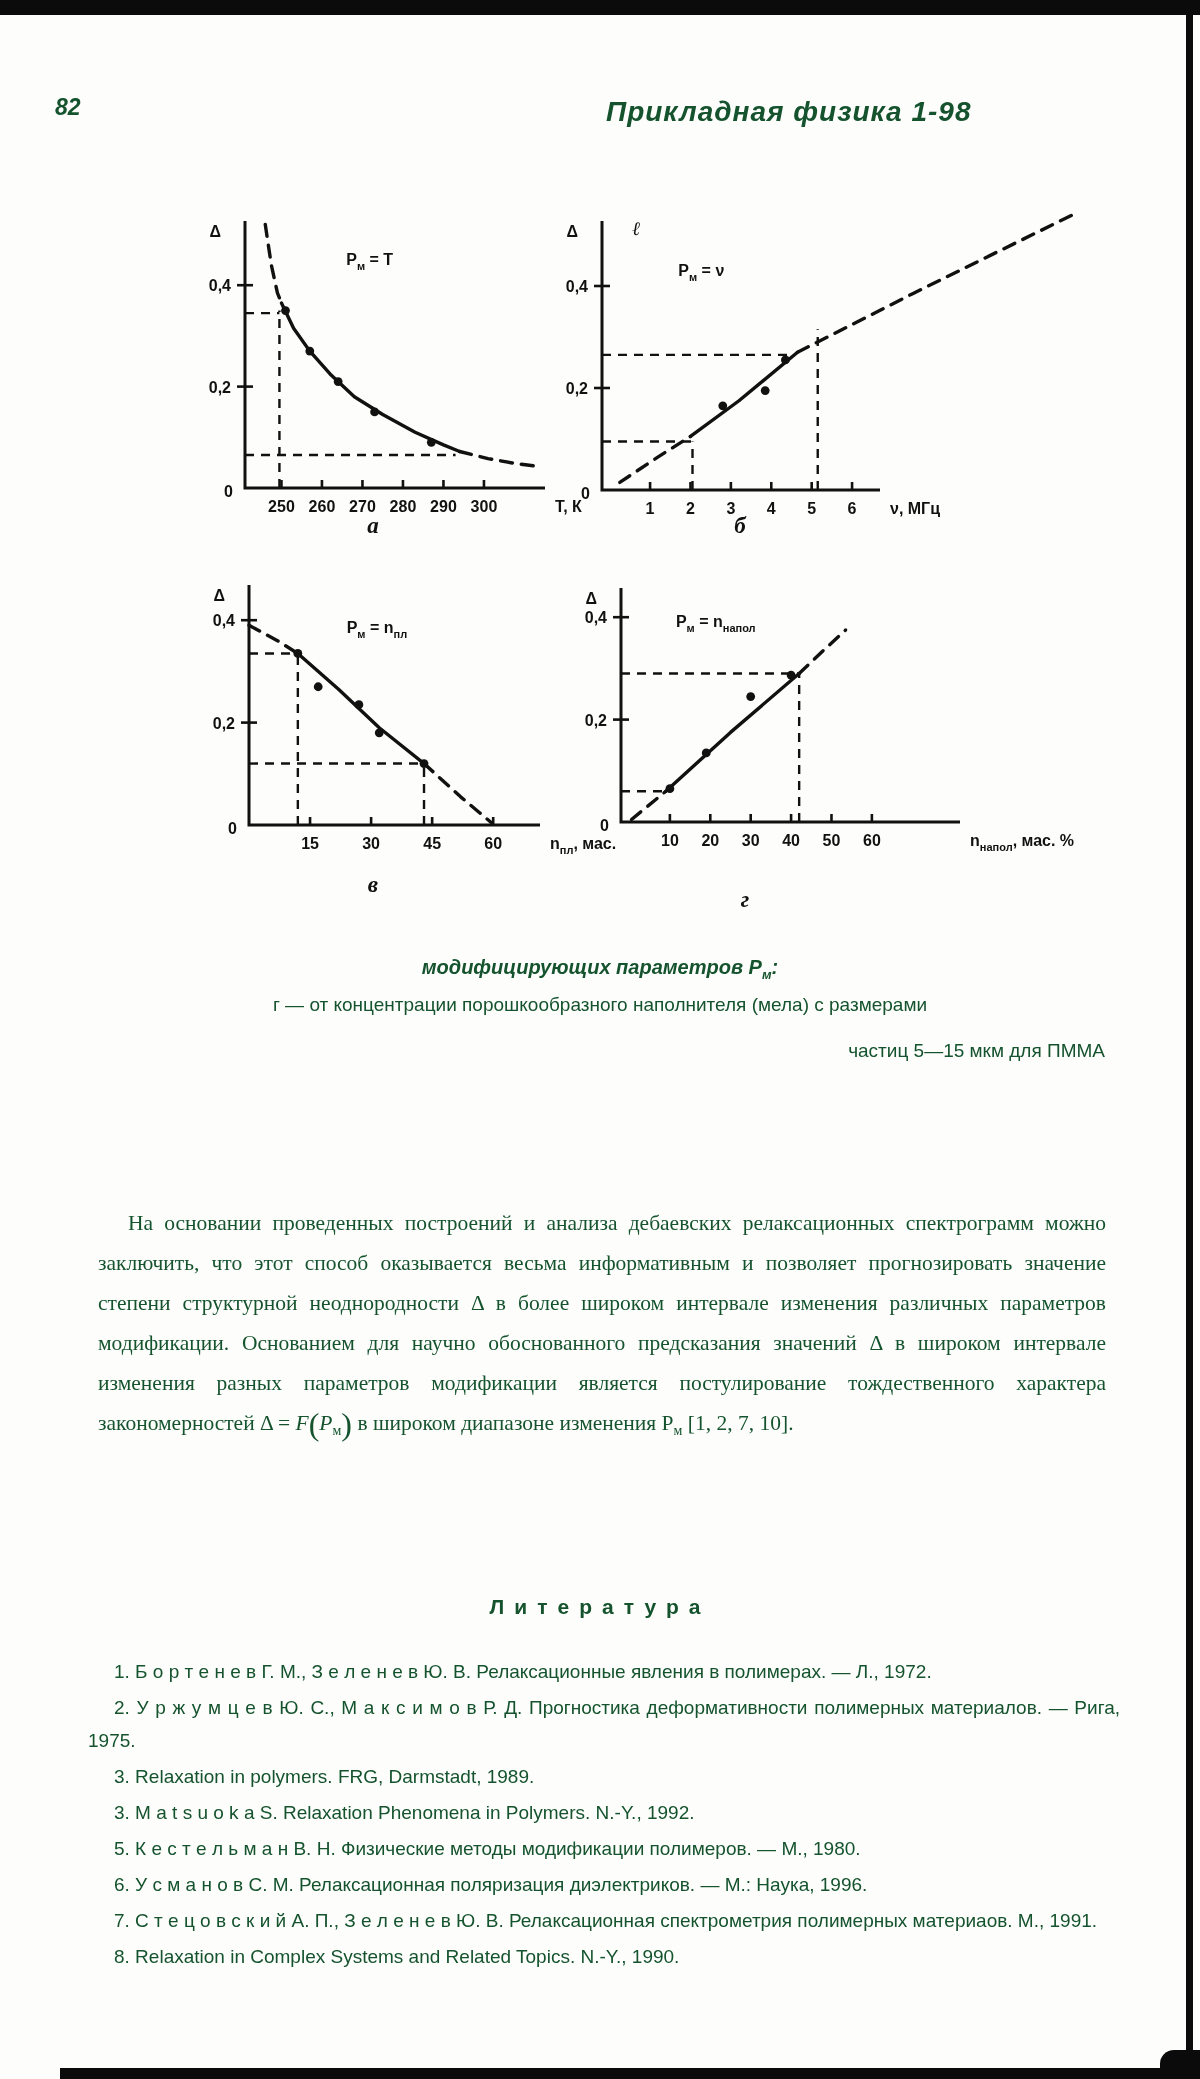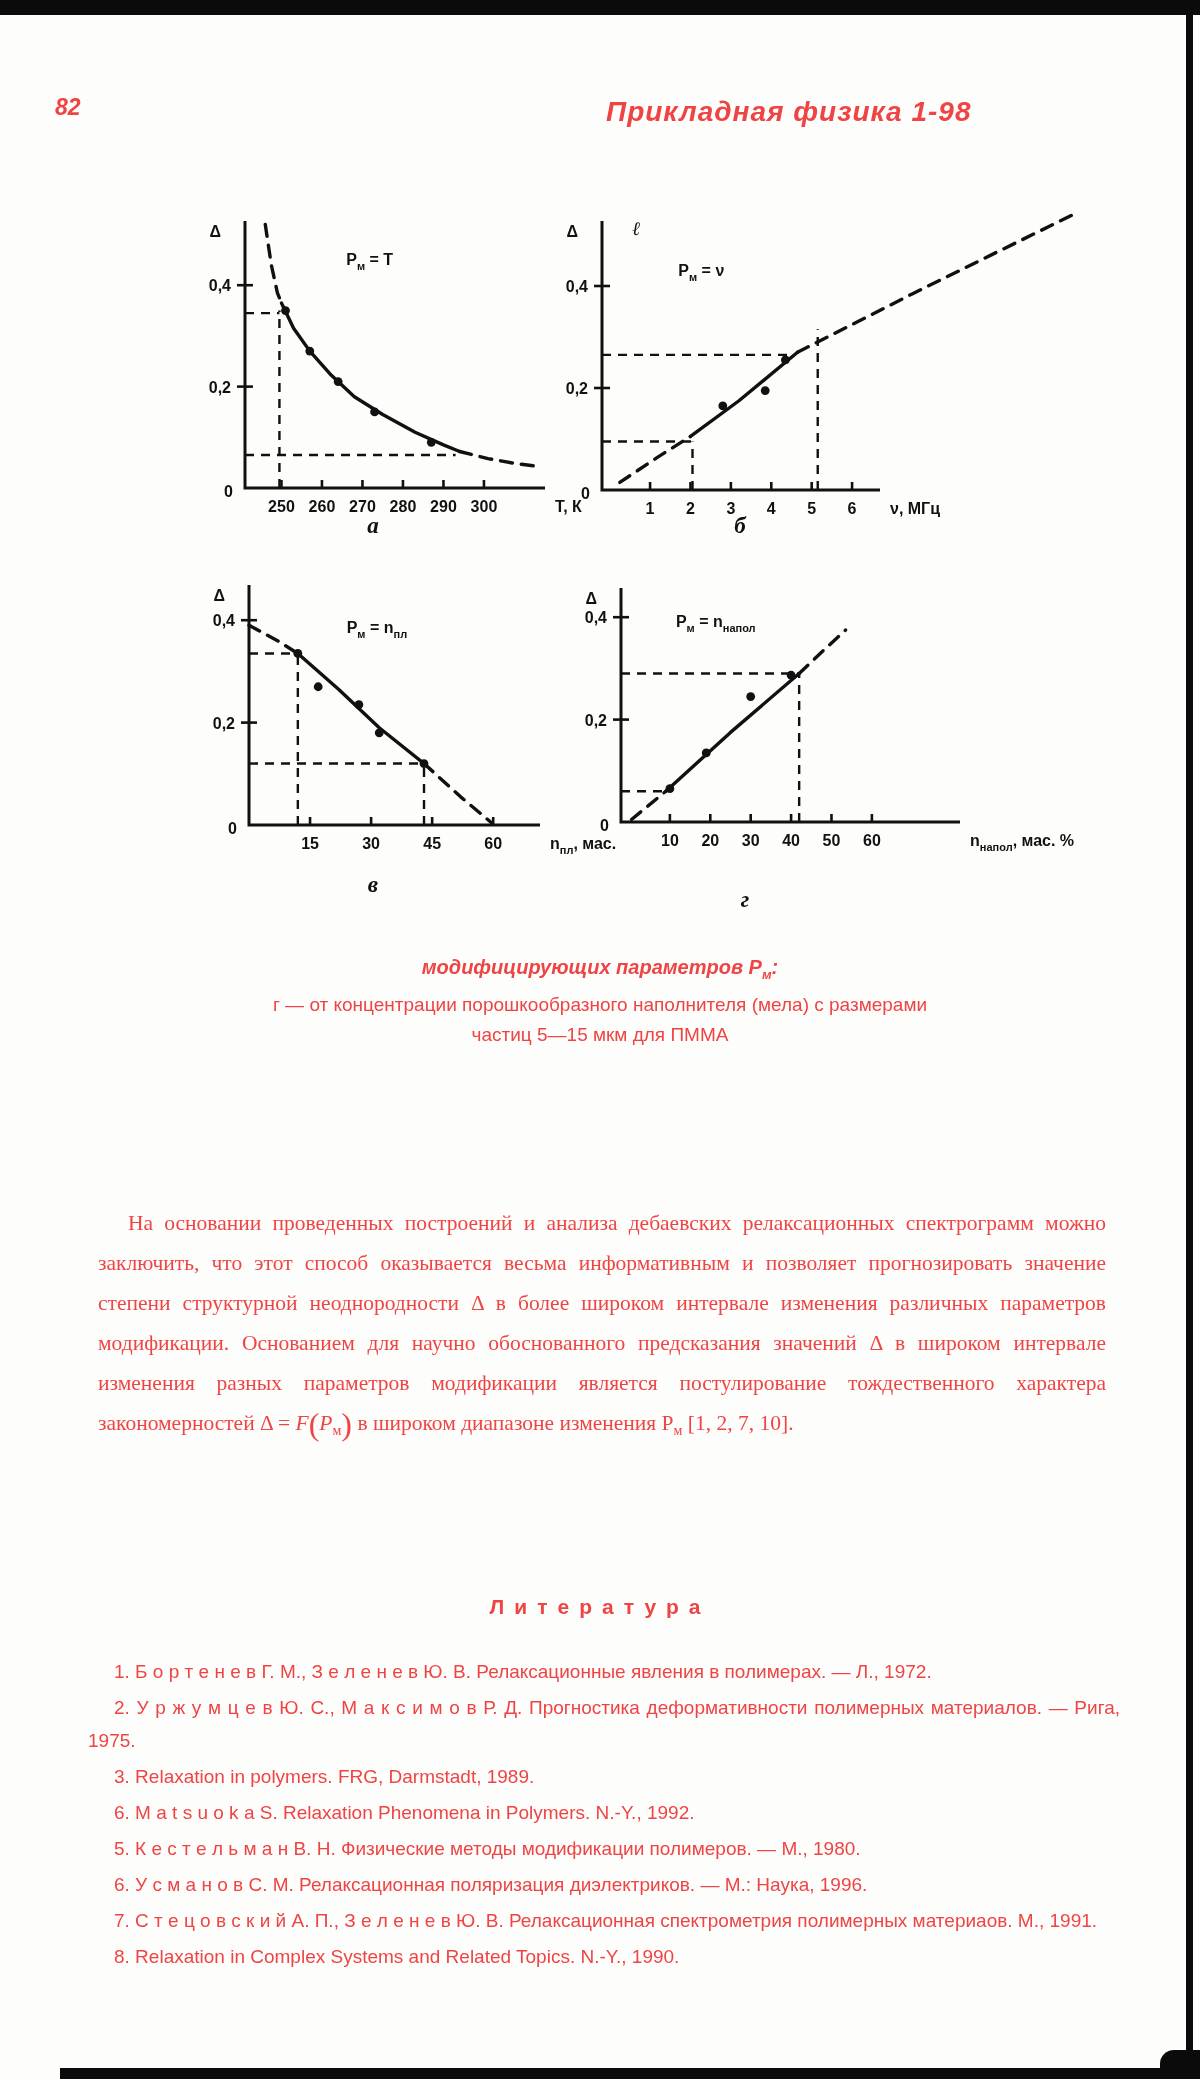--- a/index.html
+++ b/index.html
@@ -1,17 +1,17 @@
 <!DOCTYPE html>
 <html><head>
 <meta charset="utf-8">
 <style>
   html,body{margin:0;padding:0;background:#e8e8e8;}
   .page{position:relative;width:1200px;height:2079px;background:#fdfdfb;overflow:hidden;
-        font-family:"Liberation Sans",sans-serif;color:#ef4444;}
+        font-family:"Liberation Sans",sans-serif;color:#14532d;}
   .scan-bar-top{position:absolute;left:0;top:0;width:1200px;height:15px;background:#0b0b0b;}
   .scan-line-right{position:absolute;left:1186px;top:0;width:7px;height:2079px;background:#0b0b0b;}
   .scan-bar-bottom{position:absolute;left:60px;top:2068px;width:1140px;height:11px;background:#0b0b0b;}
   .scan-corner{position:absolute;left:1160px;top:2050px;width:40px;height:29px;background:#0b0b0b;border-radius:14px 0 0 0;}
 
   .page-number{position:absolute;left:55px;top:94px;font-size:23px;font-weight:bold;font-style:italic;}
   .journal-title{position:absolute;left:606px;top:96px;font-size:28px;font-weight:bold;font-style:italic;letter-spacing:1px;}
 
   svg.chart{position:absolute;}
   .ctick{font-family:"Liberation Sans",sans-serif;font-weight:bold;font-size:16px;fill:#111;}
@@ -185,31 +185,31 @@
       <text x="49" y="271" text-anchor="end" class="ctick">0</text>
       <text x="37" y="44" text-anchor="end" class="ctick">Δ</text>
       <text x="410" y="286" class="ctick"><tspan>n</tspan><tspan dy="5" font-size="11">напол</tspan><tspan dy="-5">, мас. %</tspan></text>
       <text x="115.94399999999999" y="67.44" class="ctick"><tspan>Р</tspan><tspan dy="5" font-size="11">м</tspan><tspan dy="-5" font-size="16"> = </tspan><tspan>n</tspan><tspan dy="5" font-size="11">напол</tspan></text>
       <text x="185" y="347" text-anchor="middle" class="csub">г</text>
     </svg>
 
   <div class="figure-caption">
     <div class="cap-main"><span>модифицирующих параметров Р</span><sub>м</sub><span>:</span></div>
     <div class="cap-sub" style="margin-top:0;">г — от концентрации порошкообразного наполнителя (мела) с размерами</div>
-    <div class="cap-sub" style="margin-top:0;">частиц 5—15 мкм для ПММА</div>
+    <div class="cap-sub" style="margin-top:16px;text-align:right;">частиц 5—15 мкм для ПММА</div>
   </div>
 
   <p class="body-text"><span>На основании проведенных построений и анализа дебаевских релаксационных спектрограмм можно заключить, что этот способ оказывается весьма информативным и позволяет прогнозировать значение степени структурной неоднородности Δ в более широком интервале изменения различных параметров модификации. Основанием для научно обоснованного предсказания значений Δ в широком интервале изменения разных параметров модификации является постулирование тождественного характера закономерностей </span><span class="formula"><span>Δ = </span><i>F</i><span class="fparen">(</span><i>P</i><sub>м</sub><span class="fparen">)</span></span><span> в широком диапазоне изменения Р</span><sub>м</sub><span> [1, 2, 7, 10].</span></p>
 
   <div class="lit-heading">Литература</div>
 
   <div class="references">
     <p>1. Б о р т е н е в  Г. М.,  З е л е н е в  Ю. В. Релаксационные явления в полимерах. — Л., 1972.</p>
     <p>2. У р ж у м ц е в  Ю. С.,  М а к с и м о в  Р. Д. Прогностика деформативности полимерных материалов. — Рига, 1975.</p>
     <p>3. Relaxation in polymers. FRG, Darmstadt, 1989.</p>
-    <p>6. M a t s u o k a  S. Relaxation Phenomena in Polymers. N.-Y., 1992.</p>
+    <p>3. M a t s u o k a  S. Relaxation Phenomena in Polymers. N.-Y., 1992.</p>
     <p>5. К е с т е л ь м а н  В. Н. Физические методы модификации полимеров. — М., 1980.</p>
     <p>6. У с м а н о в  С. М. Релаксационная поляризация диэлектриков. — М.: Наука, 1996.</p>
     <p>7. С т е ц о в с к и й  А. П.,  З е л е н е в  Ю. В. Релаксационная спектрометрия полимерных материаов. М., 1991.</p>
     <p>8. Relaxation in Complex Systems and Related Topics. N.-Y., 1990.</p>
   </div>
 
 </div>
 
 </body></html>

